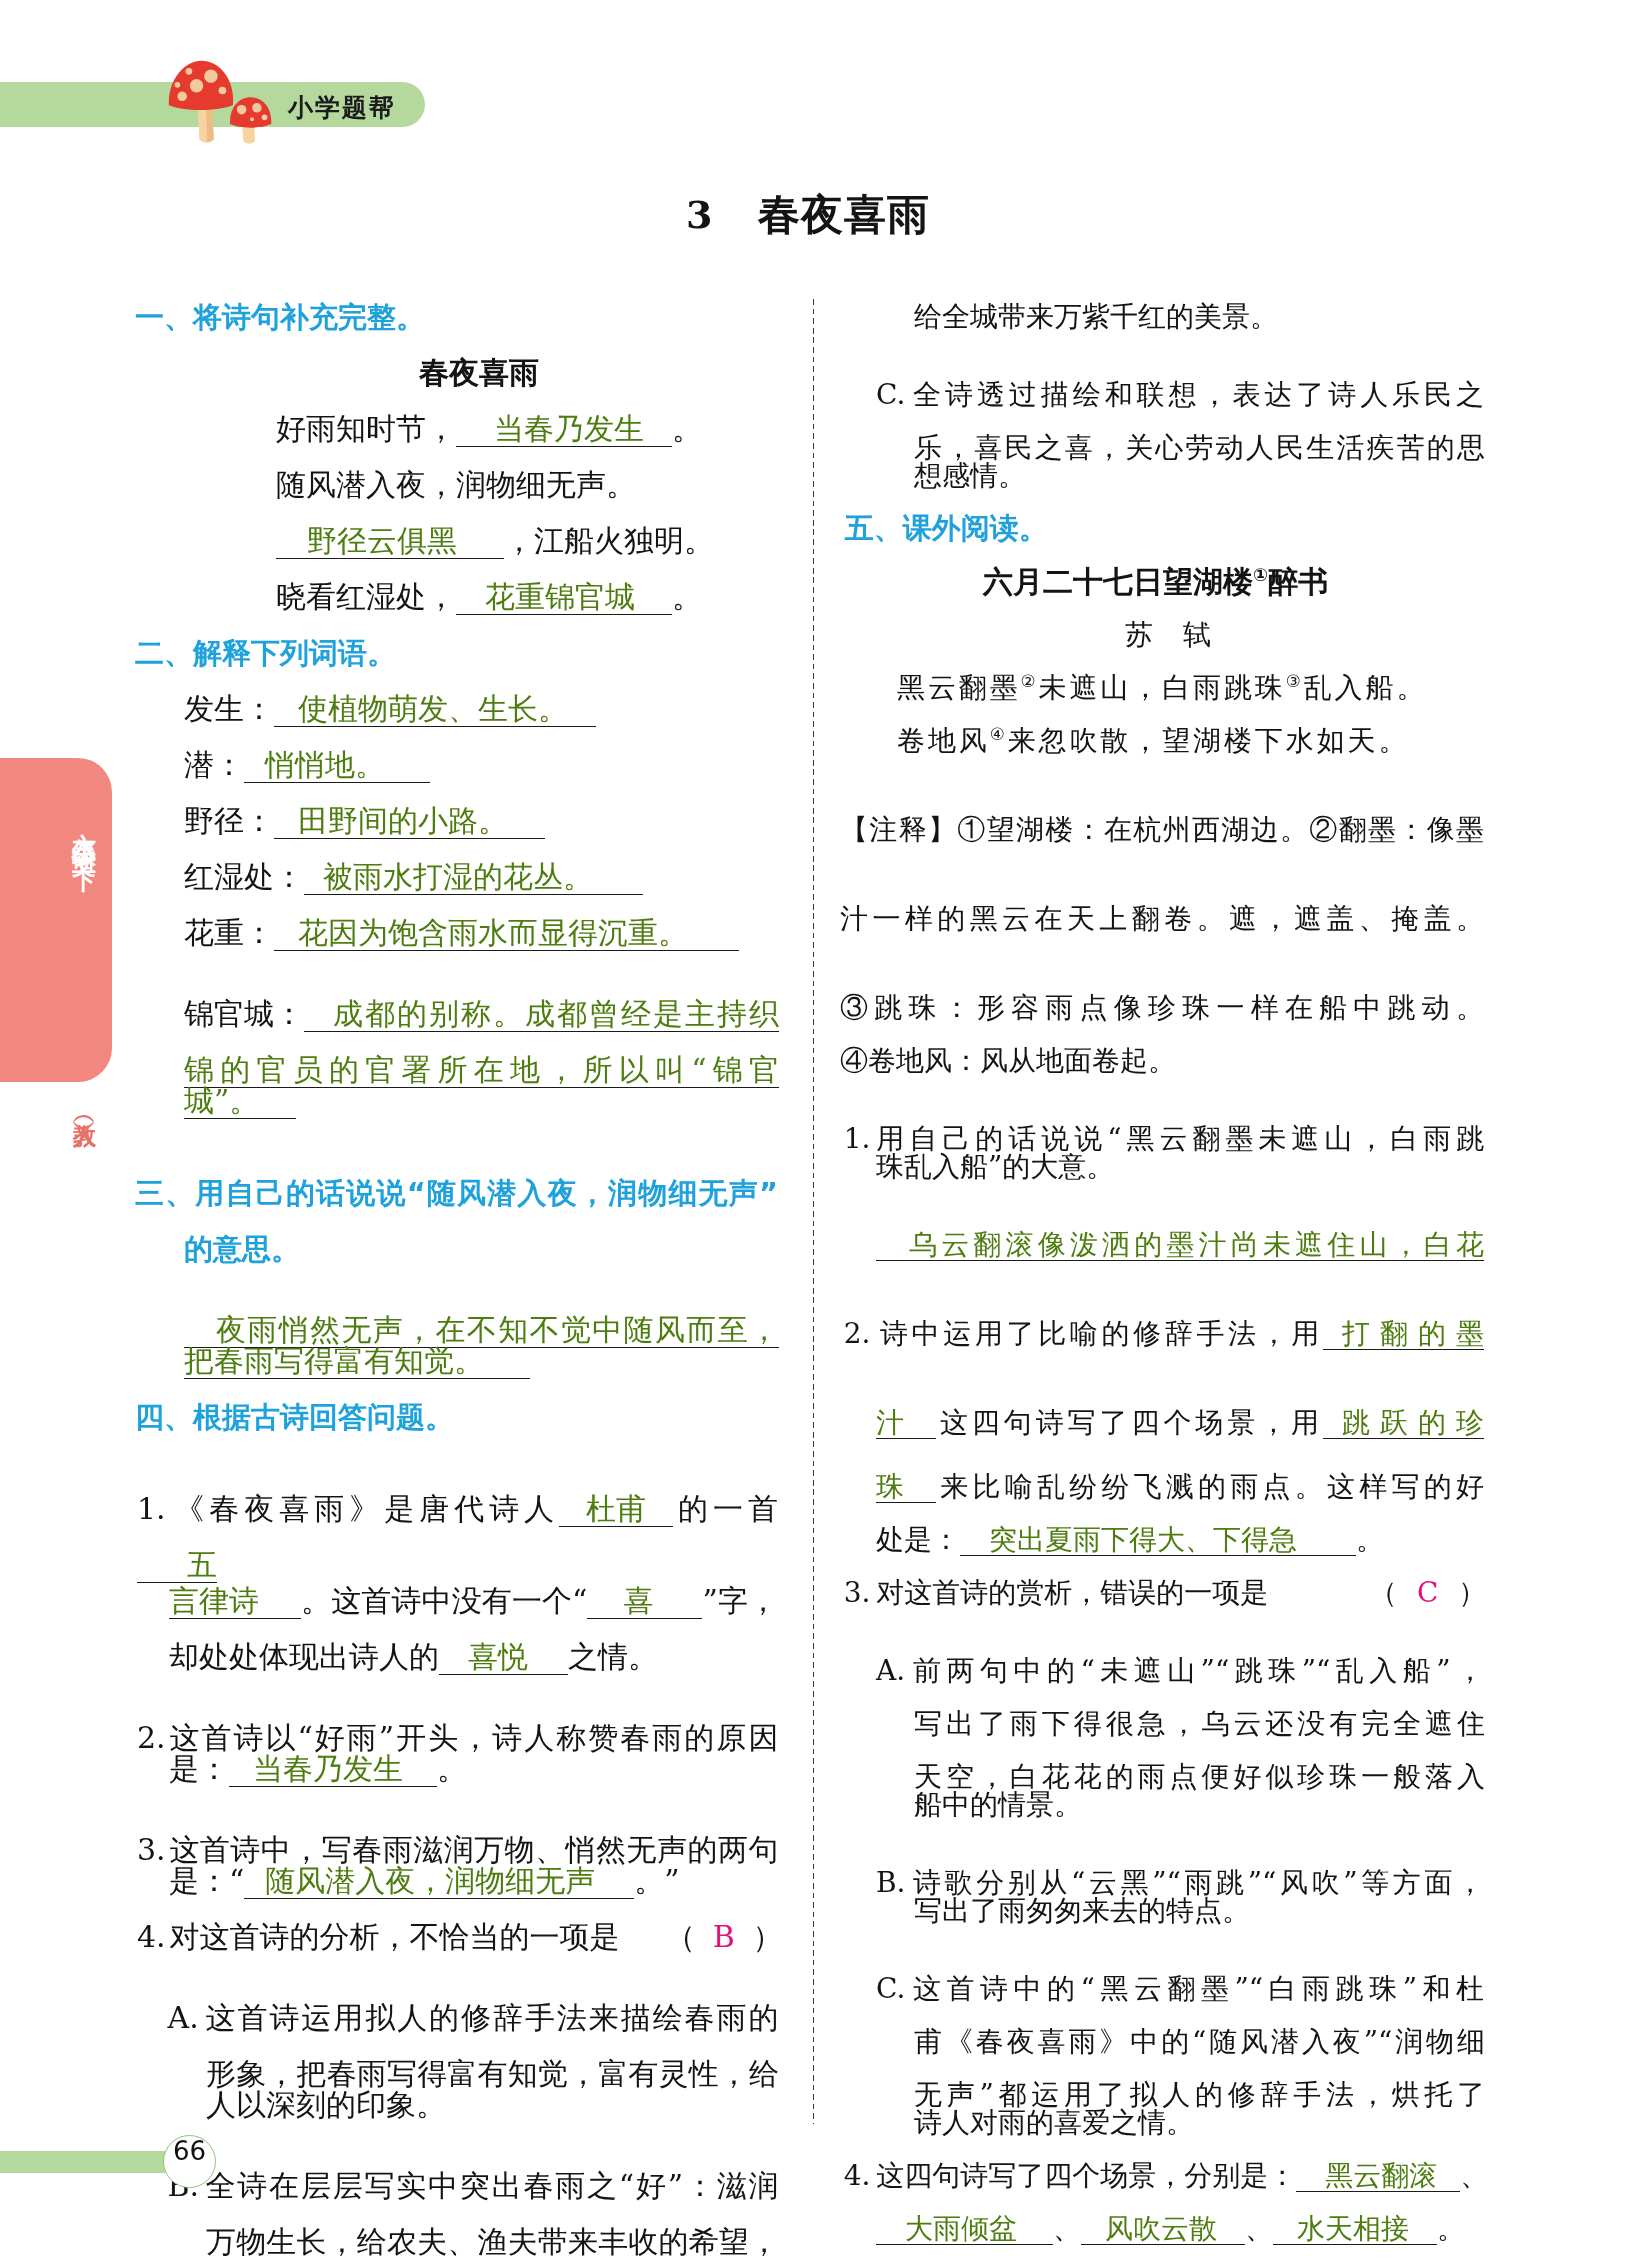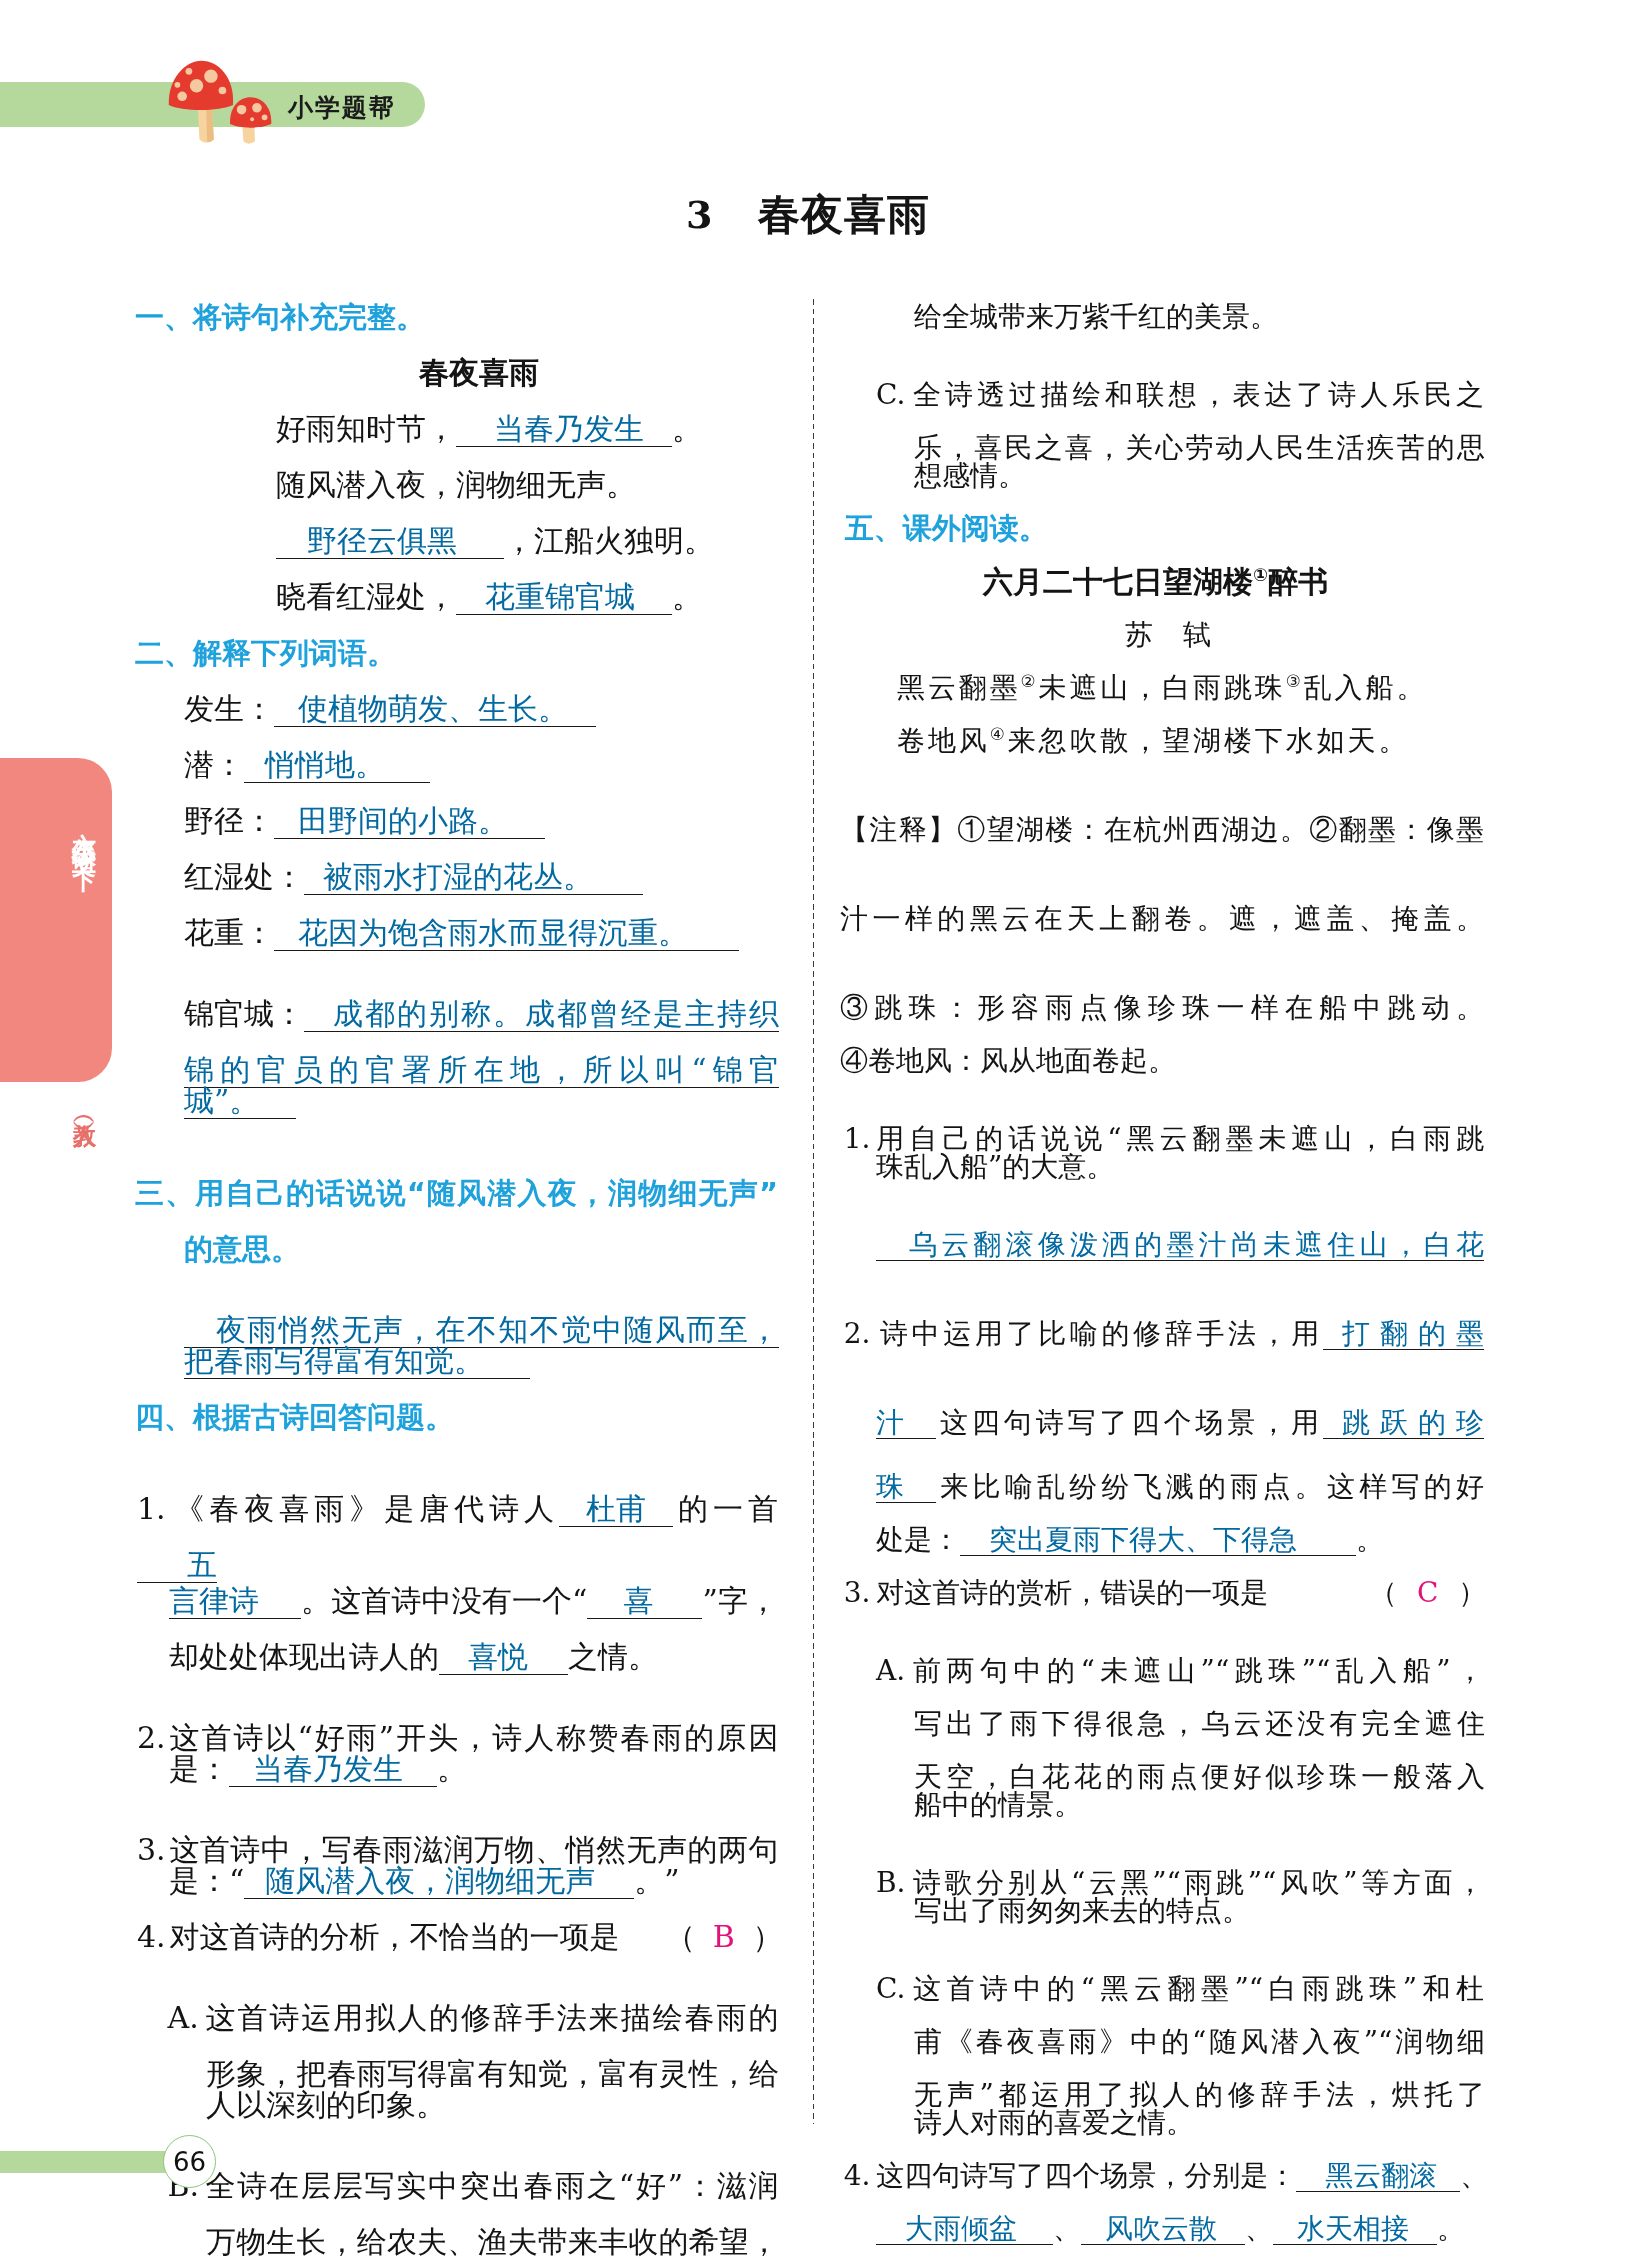--- a/index.html
+++ b/index.html
@@ -9,35 +9,35 @@
 .brand-bar{left:0;top:82px;width:425px;height:45px;background:#b5d99d;border-radius:0 23px 23px 0;}
 .brand-text{left:288px;top:92px;font-family:"DejaVu Sans",sans-serif;font-weight:bold;font-size:25px;line-height:32.5px;letter-spacing:1.9px;color:#1b1b1b;white-space:nowrap;}
 .mushrooms{left:163px;top:57px;width:115px;height:91px;}
 .title-number{left:686px;top:189px;font-family:"DejaVu Serif",serif;font-weight:bold;font-size:38px;line-height:52px;}
 .title-text{left:758px;top:189px;font-family:"DejaVu Sans",sans-serif;font-weight:bold;font-size:42px;line-height:52px;letter-spacing:1px;white-space:nowrap;}
 .side-tab{left:0;top:758px;width:112px;height:324px;background:#f1877f;border-radius:0 34px 34px 0;}
 .side-grade{left:69px;top:814px;writing-mode:vertical-rl;font-family:"DejaVu Sans",sans-serif;font-weight:bold;font-size:24px;line-height:29px;letter-spacing:4.8px;color:#ffffff;}
 .side-edition{left:70px;top:1107px;writing-mode:vertical-rl;font-family:"DejaVu Sans",sans-serif;font-weight:bold;font-size:23px;line-height:29px;color:#e7706a;}
 .divider{left:813px;top:299px;width:1.4px;height:1825px;background:repeating-linear-gradient(to bottom,#3a3a3a 0,#3a3a3a 5.7px,transparent 5.7px,transparent 9.6px);}
 .footer-bar{left:0;top:2151px;width:177px;height:22px;background:#b5d99d;}
-.page-circle{left:163px;top:2135px;width:53px;height:53px;border-radius:50%;border:1.9px solid #8dc47b;background:#ffffff;display:flex;align-items:center;justify-content:center;font-family:"DejaVu Sans",sans-serif;font-size:26px;color:#111;}
+.page-circle{left:163px;top:2135px;width:53px;height:53px;border-radius:50%;border:1.9px solid #8dc47b;background:#ffffff;display:flex;justify-content:center;font-family:"DejaVu Sans",sans-serif;font-size:26px;color:#111;}
 
 .col{position:absolute;}
 .col-left{left:135px;top:289px;width:643px;font-size:30px;}
 .col-left .line{height:56px;line-height:56px;}
 .col-right{left:840px;top:290px;width:644px;font-size:28px;}
 .col-right .line{height:53px;line-height:53px;}
 .line{display:block;white-space:nowrap;position:relative;}
 .just{white-space:normal;text-align:justify;text-align-last:justify;margin-top:36px;}
 .heading{color:#1fa2dc;font-family:"DejaVu Sans",sans-serif;font-weight:bold;font-size:29px;}
 .poem-title{font-family:"DejaVu Sans",sans-serif;font-weight:bold;font-size:30px;}
 .lbl{display:inline-block;vertical-align:baseline;text-align-last:auto;white-space:nowrap;}
 .ib{display:inline-block;vertical-align:baseline;line-height:1.15;text-align-last:auto;}
 .ib.just{text-align-last:justify;}
-.blank{display:inline-block;vertical-align:baseline;line-height:1.12;border-bottom:1.5px solid #1a1a1a;color:#0369a1;white-space:nowrap;text-align:left;text-align-last:auto;}
+.blank{display:inline-block;vertical-align:baseline;line-height:1.12;border-bottom:1.5px solid #1a1a1a;color:#4d7c0f;white-space:nowrap;text-align:left;text-align-last:auto;}
 .blank.just{white-space:normal;text-align:justify;text-align-last:justify;}
 .ans{color:#e2127a;}
 .choice{display:inline-flex;justify-content:space-between;align-items:baseline;width:117px;vertical-align:baseline;}
 .sup{font-size:0.6em;position:relative;top:-0.6em;font-family:"DejaVu Sans",sans-serif;}
 .poem{letter-spacing:2.9px;}
 .author{letter-spacing:1px;}
 </style>
 </head>
 <body>
 

